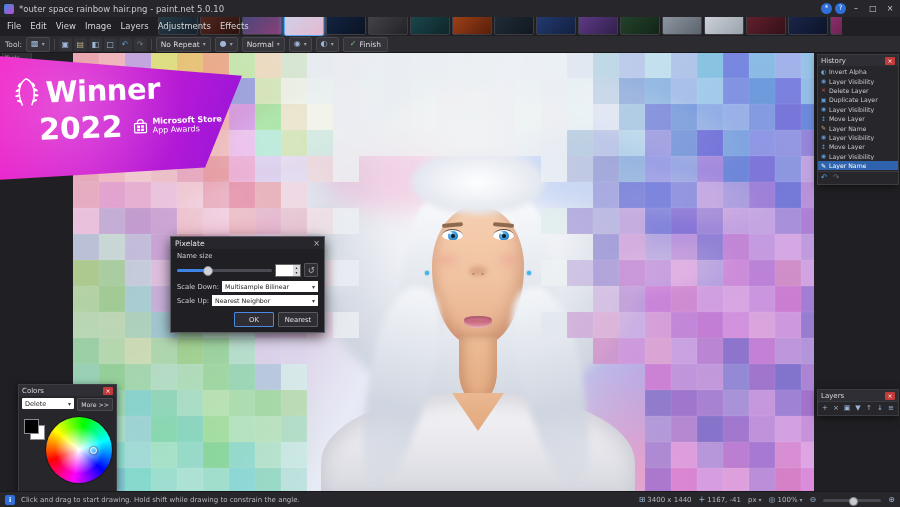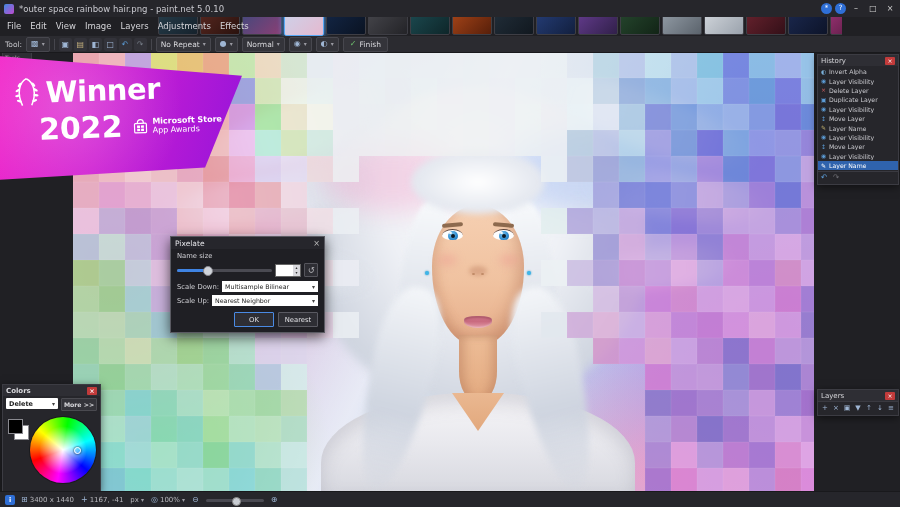--- a/index.html
+++ b/index.html
@@ -150,21 +150,21 @@
   .layers-panel{left:817px;top:389px;width:80px;}
   .layer-row{height:21px;display:flex;align-items:center;gap:3px;padding:0 3px;}
   .layer-row.selected{background:#2f63ad;}
   .layer-thumb{width:20px;height:15px;border:1px solid #55555c;}
   .layer-name{flex:1;font-size:6.5px;color:#e2e2e6;white-space:nowrap;overflow:hidden;}
   .layer-check{width:9px;height:9px;background:#2f6fd6;border-radius:1px;color:#fff;font-size:6px;
                line-height:9px;text-align:center;}
   .layers-footer{height:13px;display:flex;align-items:center;gap:3px;padding:0 3px;border-top:1px solid #3a3a41;}
   .lp-ic{width:9px;font-size:7px;color:#9fb6d4;text-align:center;line-height:1;}
 
-  .colors-panel{left:2px;top:384px;width:97px;height:106px;font-weight:bold;}
+  .colors-panel{left:18px;top:384px;width:97px;height:106px;}
   .colors-controls{display:flex;gap:3px;padding:2px 3px;}
   .color-select{flex:1;height:11px;background:#fff;color:#222;font-size:6.5px;display:flex;
                 align-items:center;justify-content:space-between;padding:0 3px;border-radius:1px;}
   .more-btn{width:34px;height:11px;background:#34343a;border:1px solid #4a4a50;color:#d8d8dc;
             font-size:6.2px;display:flex;align-items:center;justify-content:center;border-radius:1px;}
   .colors-body{position:relative;height:76px;}
   .swatch{position:absolute;width:13px;height:13px;border:1px solid #8a8a90;}
   .swatch.primary{left:5px;top:6px;background:#000;z-index:2;}
   .swatch.secondary{left:11px;top:12px;background:#fff;z-index:1;}
   .wheel{position:absolute;left:27px;top:4px;width:66px;height:66px;border-radius:50%;
@@ -916,20 +916,21 @@
         <span class="lp-ic">▣</span>
         <span class="lp-ic">▼</span>
         <span class="lp-ic">↑</span>
         <span class="lp-ic">↓</span>
         <span class="lp-ic">≡</span>
       </div>
   </div>
 
   <div class="statusbar">
     <div class="sb-info">i</div>
+    <span class="sb-hint">Click and drag to start drawing. Hold shift while drawing to constrain the angle.</span>
     <div class="sb-right">
       <span class="sb-item">
         <span class="sb-ic">⊞</span>
         <span>3400 x 1440</span>
       </span>
       <span class="sb-item">
         <span class="sb-ic">+</span>
         <span>1167, -41</span>
       </span>
       <span class="sb-item">

